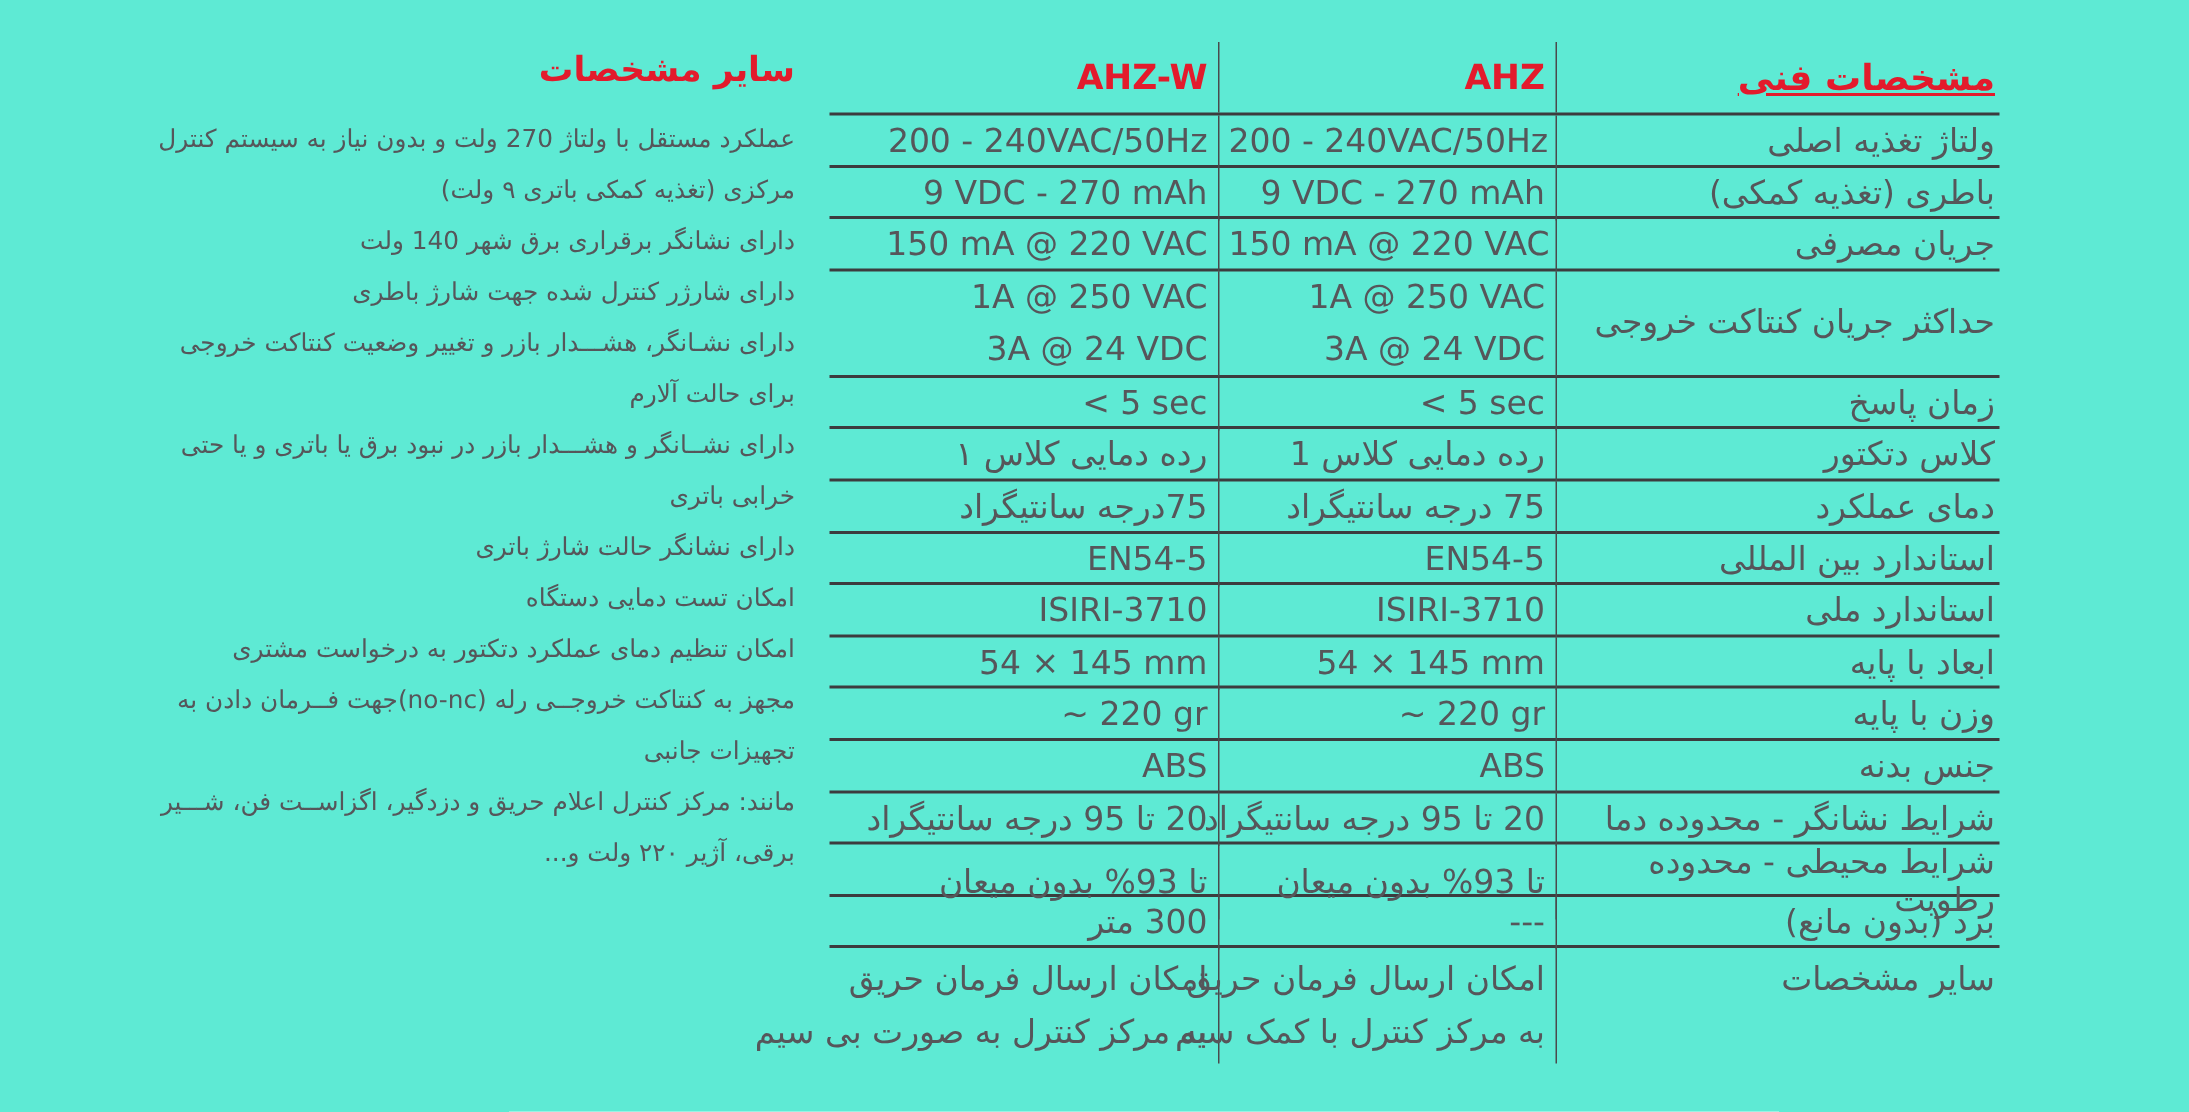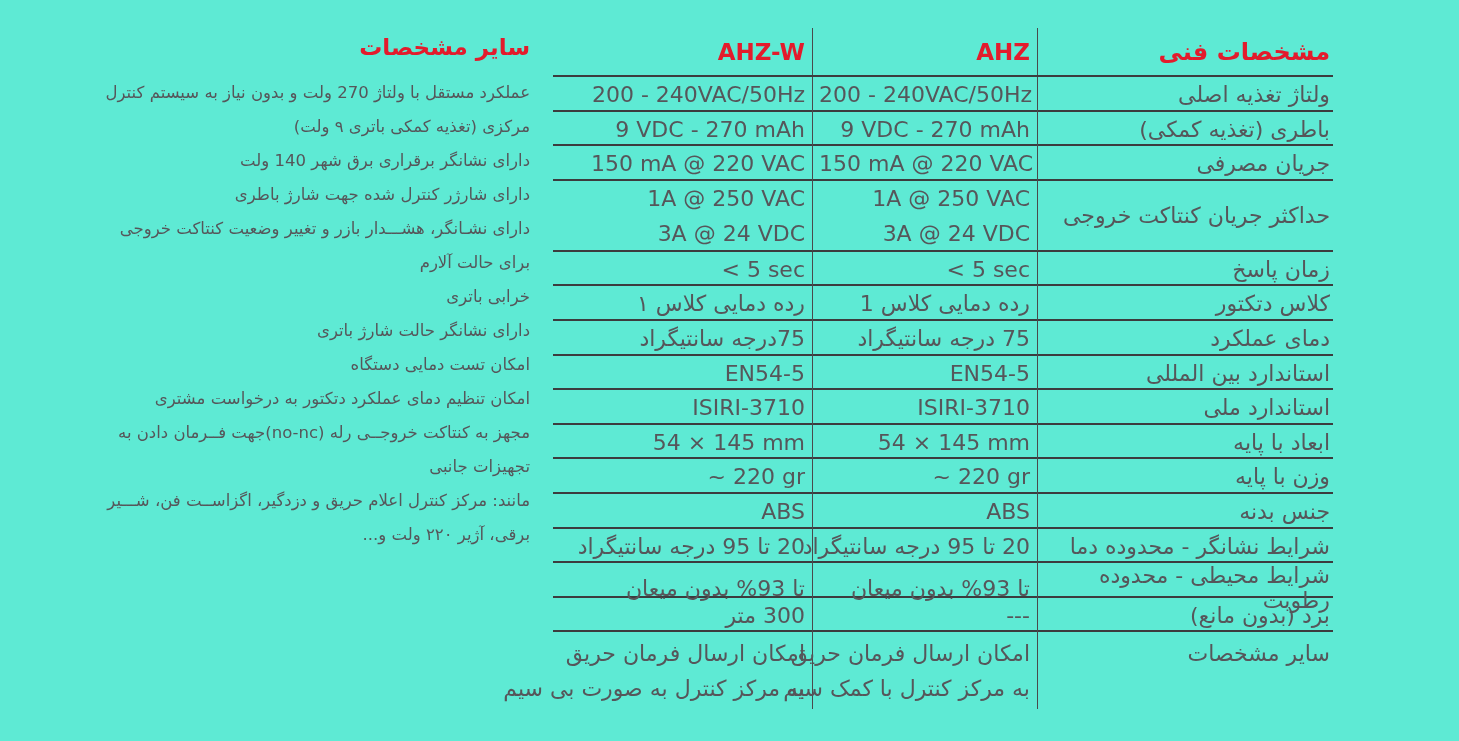--- a/index.html
+++ b/index.html
@@ -57,39 +57,40 @@
   }
   .ahz-cell{
     border-left:1.5px solid var(--divider);
     padding-right:7px;padding-left:6px;
   }
   .ahzw-cell{padding-right:7px;padding-left:2px;}
 
   .vline{line-height:35px;white-space:nowrap;}
 
   .header-row .cell{color:var(--accent);font-weight:bold;}
-  .header-title{font-size:24px;}
+  .header-title{font-size:24px;text-decoration:underline;}
   .header-model{font-size:23px;direction:ltr;text-align:right;}
 
   .row:last-child .label-cell{justify-content:flex-start;padding-top:9px;}
 </style>
 </head>
 <body>
 
 <div class="page">
 
   <aside class="side">
     <h2>سایر مشخصات</h2>
     <div id="side-lines">
         <div class="side-line">عملکرد مستقل با ولتاژ 270 ولت و بدون نیاز به سیستم کنترل</div>
         <div class="side-line">مرکزی (تغذیه کمکی باتری ۹ ولت)</div>
         <div class="side-line">دارای نشانگر برقراری برق شهر 140 ولت</div>
         <div class="side-line">دارای شارژر کنترل شده جهت شارژ باطری</div>
         <div class="side-line">دارای نشـانگر، هشـــدار بازر و تغییر وضعیت کنتاکت خروجی</div>
         <div class="side-line">برای حالت آلارم</div>
+        <div class="side-line">دارای نشــانگر و هشـــدار بازر در نبود برق یا باتری و یا حتی</div>
         <div class="side-line">خرابی باتری</div>
         <div class="side-line">دارای نشانگر حالت شارژ باتری</div>
         <div class="side-line">امکان تست دمایی دستگاه</div>
         <div class="side-line">امکان تنظیم دمای عملکرد دتکتور به درخواست مشتری</div>
         <div class="side-line">مجهز به کنتاکت خروجــی رله (no-nc)جهت فــرمان دادن به</div>
         <div class="side-line">تجهیزات جانبی</div>
         <div class="side-line">مانند: مرکز کنترل اعلام حریق و دزدگیر، اگزاســت فن، شـــیر</div>
         <div class="side-line">برقی، آژیر ۲۲۰ ولت و...</div>
       </div>
   </aside>

